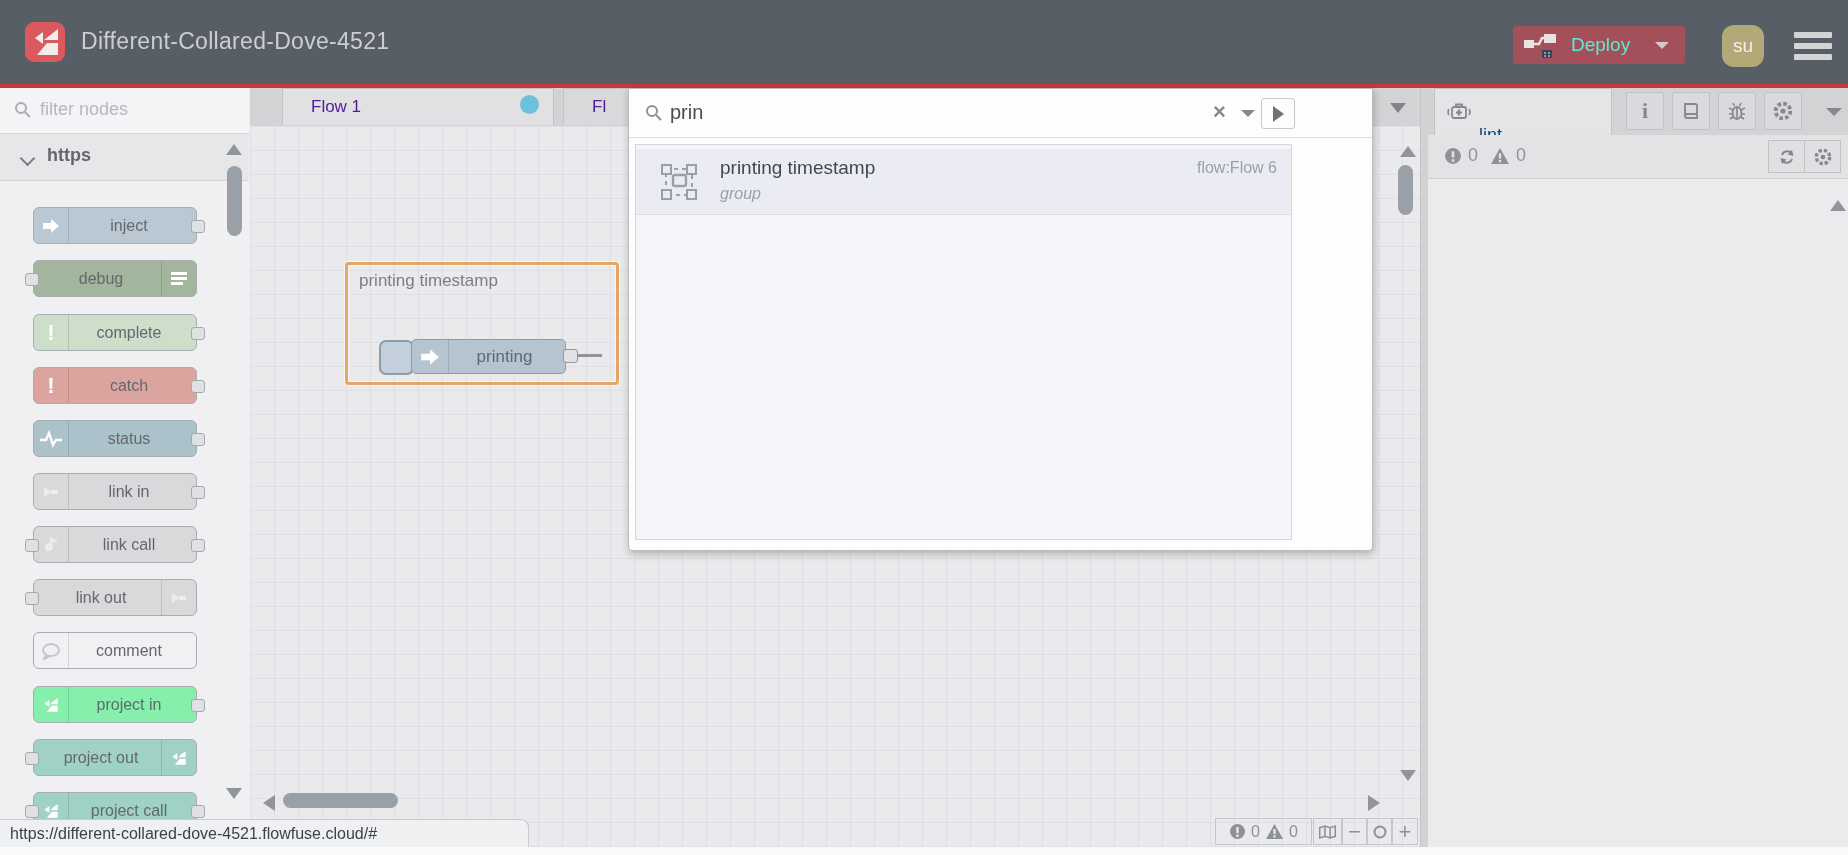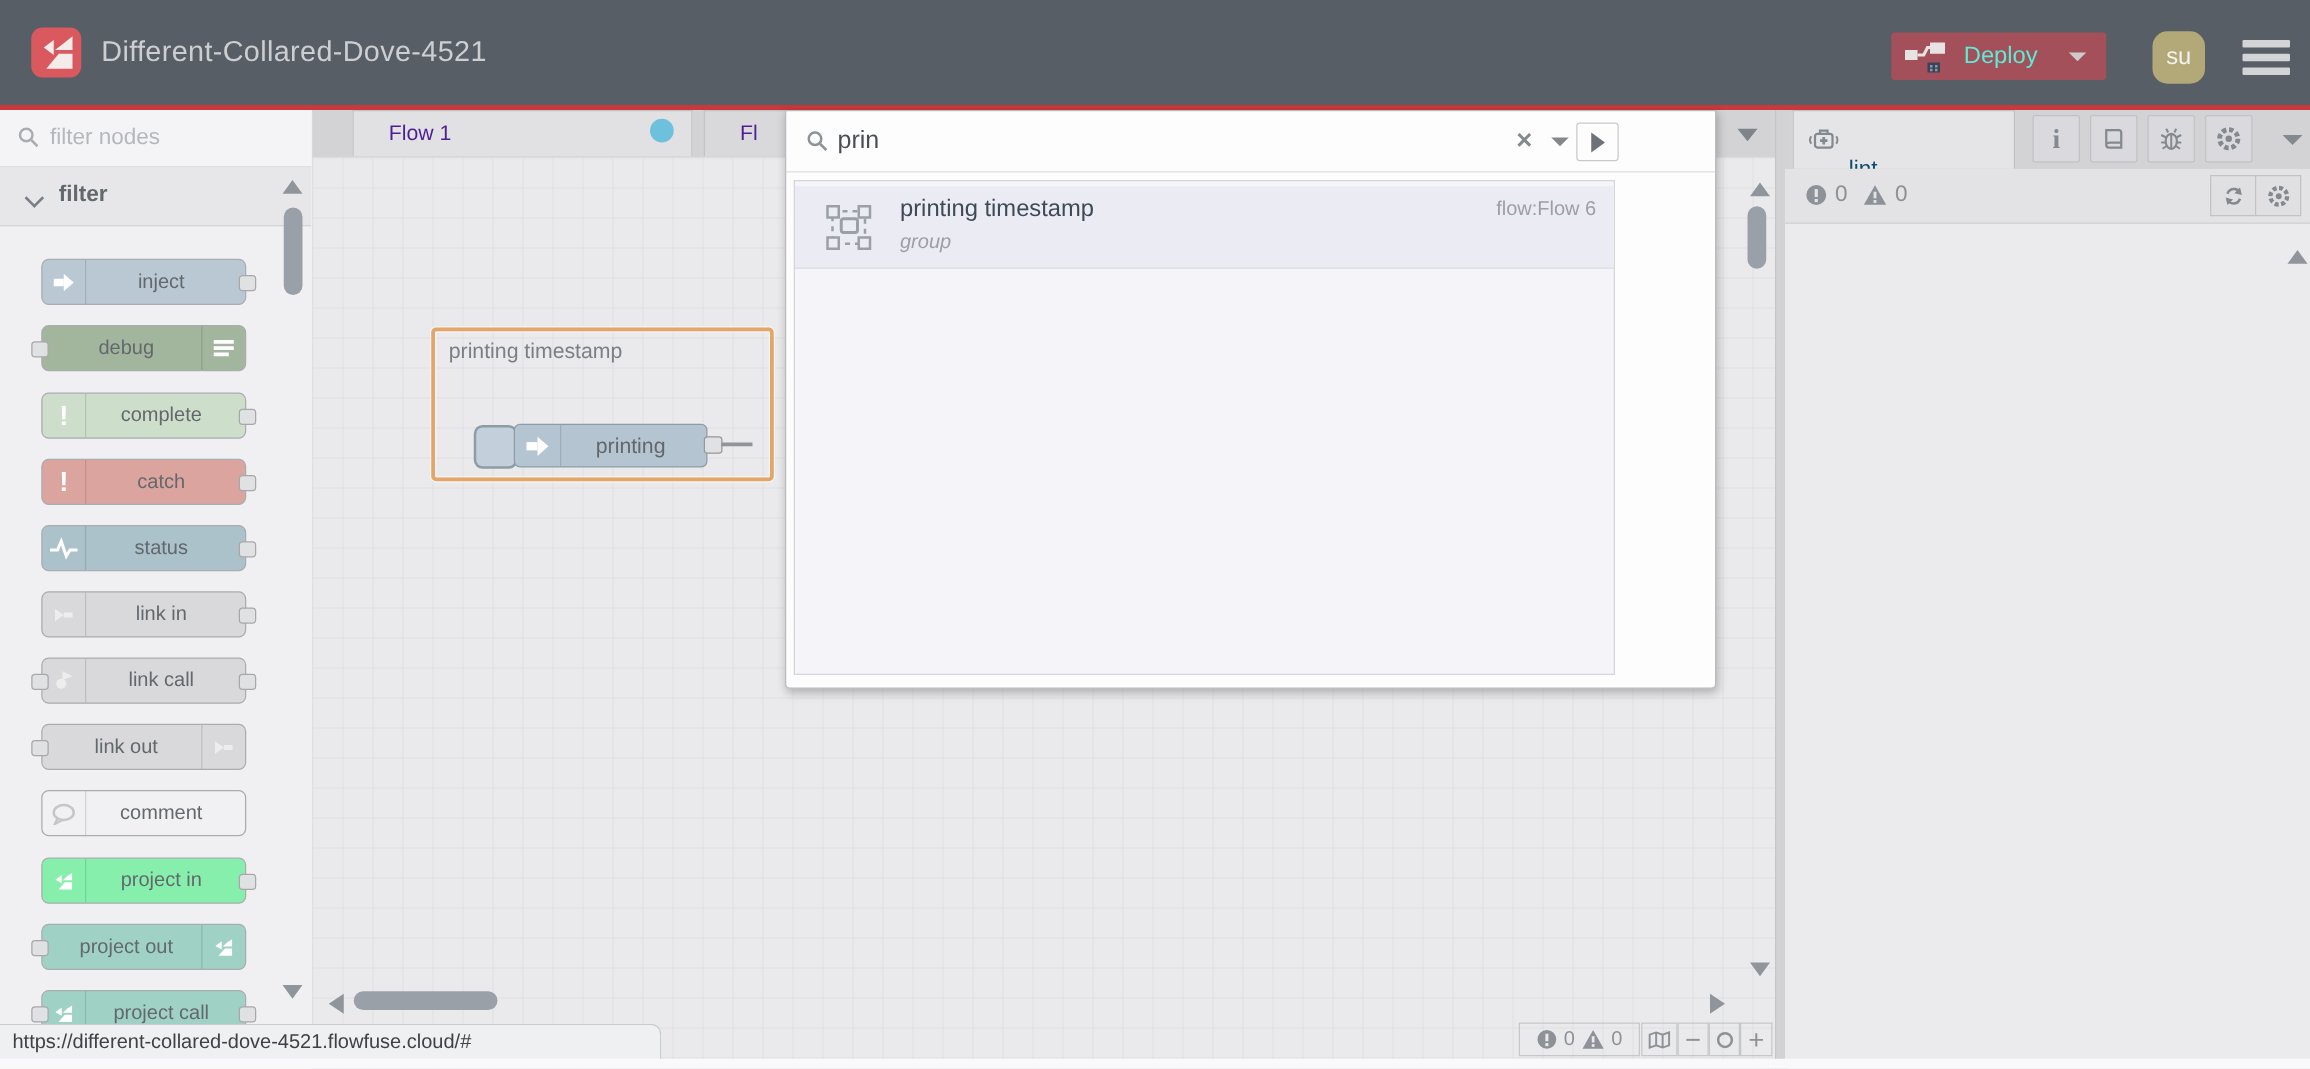--- a/index.html
+++ b/index.html
@@ -142,21 +142,21 @@
   <div class="palette">
     <div class="palette-filter">
       <svg width="18" height="18" viewBox="0 0 18 18" style="position:absolute;left:14px;top:13px">
         <circle cx="7" cy="7" r="5" fill="none" stroke="#a9adb2" stroke-width="2"></circle>
         <line x1="11" y1="11" x2="16" y2="16" stroke="#a9adb2" stroke-width="2"></line>
       </svg>
       <span class="ph">filter nodes</span>
     </div>
     <div class="palette-cat">
       <span class="chev"></span>
-      <span class="cat-label">filter</span>
+      <span class="cat-label">https</span>
     </div>
 
     <div class="pnode" style="top:119px">
       <div class="pnode-body" style="background-color: rgb(185, 200, 211);">
         <div class="pnode-icon left">
           <svg width="20" height="20" viewBox="0 0 20 20">
               <rect x="2" y="7" width="8" height="6" fill="#fff"></rect>
               <polygon points="10,3 18,10 10,17" fill="#fff"></polygon>
             </svg>
         </div>

